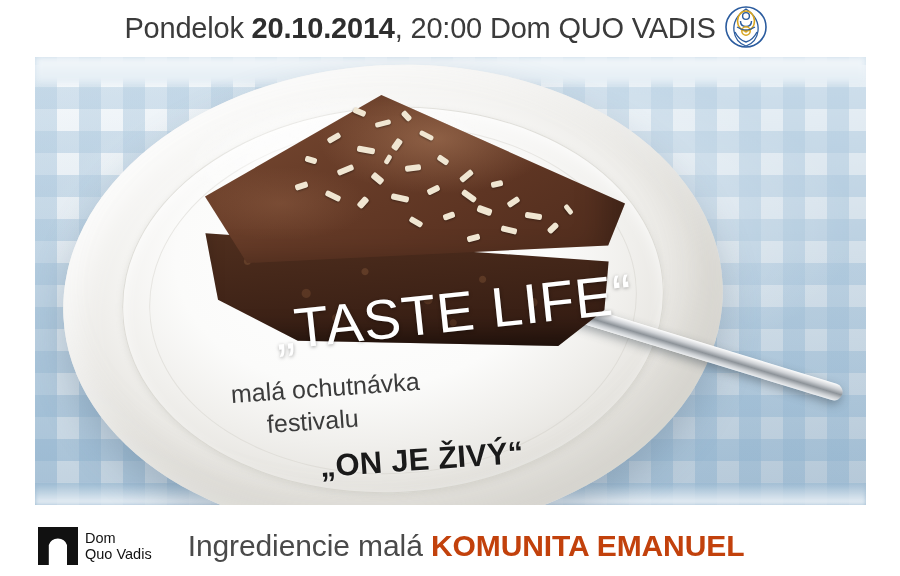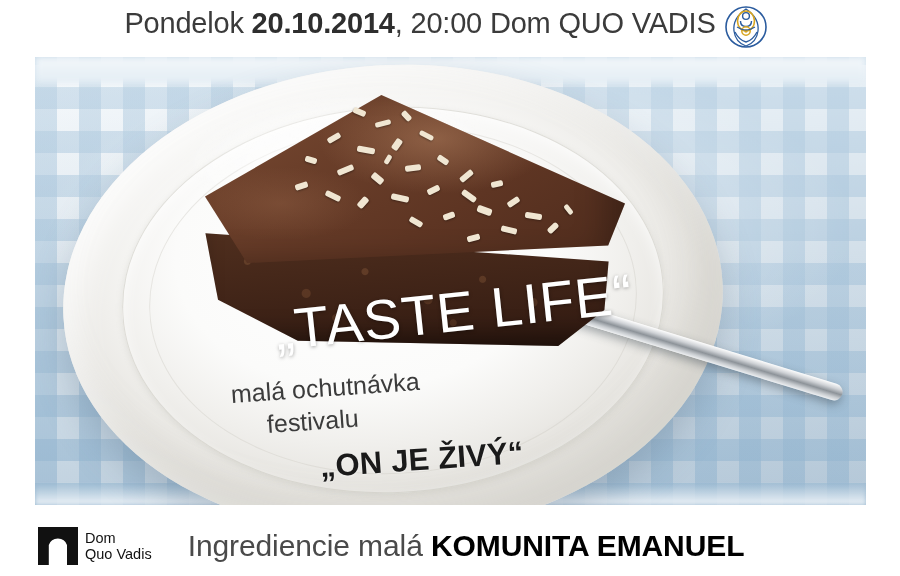--- a/index.html
+++ b/index.html
@@ -21,20 +21,21 @@
     left: 0; top: 0;
     width: 900px;
     height: 57px;
     background: #ffffff;
     display: flex;
     align-items: center;
     justify-content: center;
   }
   .header-inner {
     display: flex;
+    align-items: center;
     gap: 8px;
     transform: translateX(-4px);
   }
   .header-text {
     font-size: 29px;
     color: #3b3b3b;
     letter-spacing: -0.2px;
     white-space: nowrap;
     font-weight: 400;
   }
@@ -313,21 +314,21 @@
   .footer-text {
     margin-left: 36px;
     font-size: 30px;
     color: #4a4a4a;
     white-space: nowrap;
     font-weight: 400;
     letter-spacing: -0.1px;
   }
   .footer-text .bold {
     font-weight: 700;
-    color: #000000;
+    color: #c2410c;
   }
 </style>
 </head>
 <body>
 
 <div class="header">
   <div class="header-inner">
     <div class="header-text"><span>Pondelok </span><span class="bold">20.10.2014</span><span>, 20:00 Dom QUO VADIS</span></div>
     <div class="qv-circle-logo">
       <svg viewBox="0 0 44 44" width="44" height="44" aria-hidden="true">

